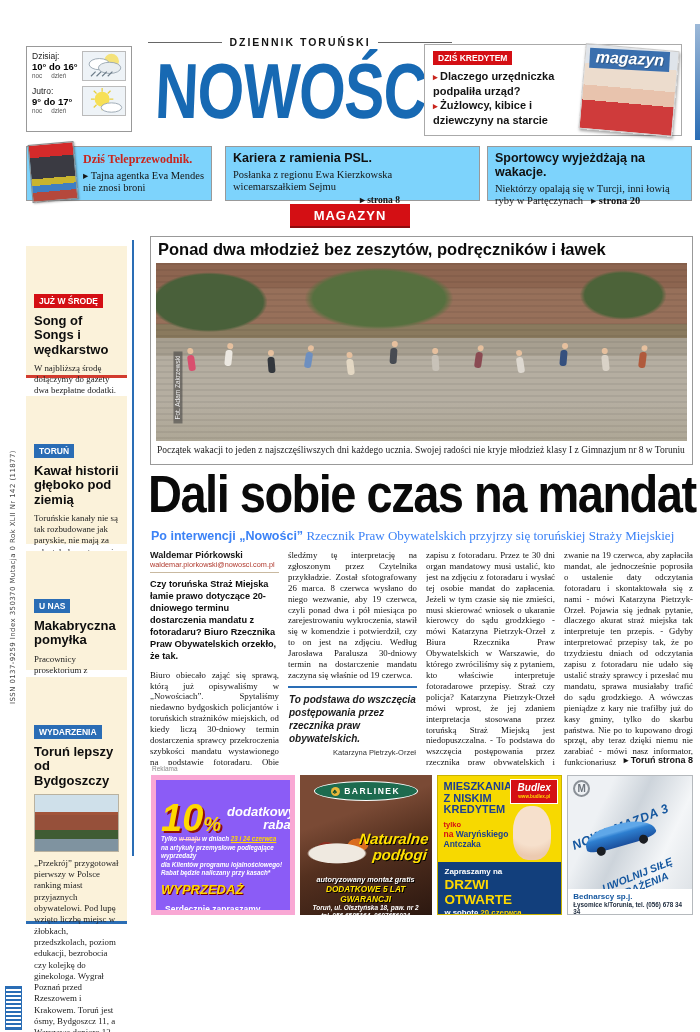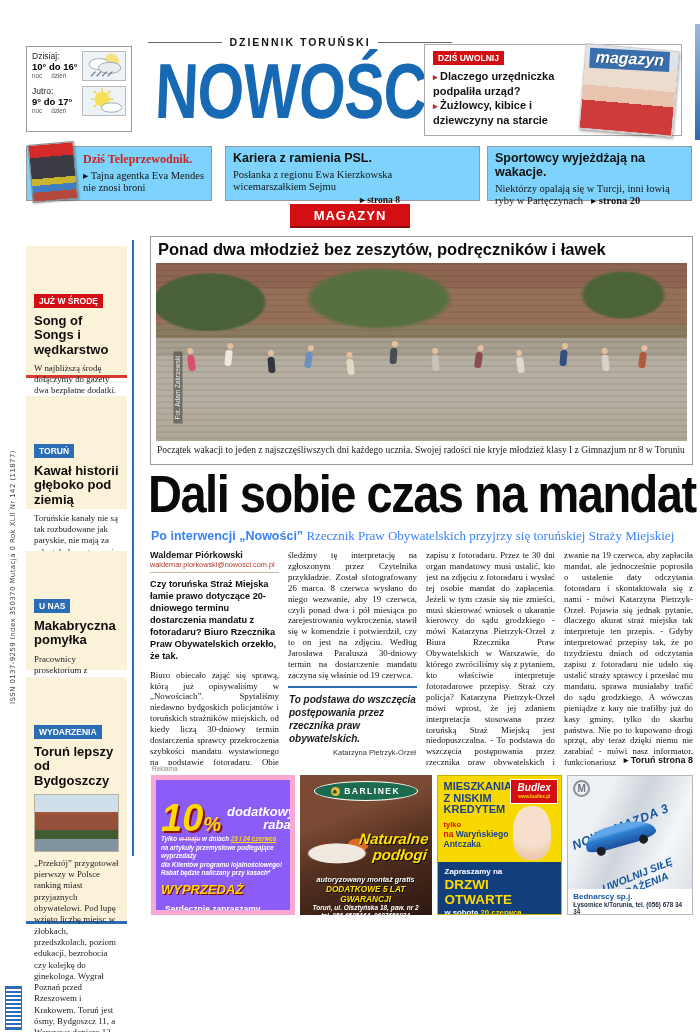--- a/index.html
+++ b/index.html
@@ -62,21 +62,21 @@
   .date-text{font-weight:bold;font-size:9px;font-style:italic;}
   .price{font-weight:bold;font-size:9.5px;}
   .price small{font-weight:normal;font-size:6px;}
   .magazyn{left:290px;top:204px;width:120px;height:24px;background:#d40f14;border-bottom:2px solid #8e0b0e;
            display:flex;align-items:center;justify-content:center;color:#fff;
            font:900 13px "Liberation Sans",sans-serif;letter-spacing:1px;}
 
   
   .sb{left:26px;width:101px;background:#fbf2da;padding:7px 8px 5px;}
   .sb1{top:246px;height:132px;border-bottom:3px solid #d23b2e;}
-  .sb2{top:396px;height:113px;}
+  .sb2{top:396px;height:148px;}
   .sb3{top:551px;height:119px;}
   .sb4{top:677px;height:247px;border-bottom:3px solid #2a6db5;}
   .sb-label{display:inline-block;color:#fff;font:bold 8.5px "Liberation Sans",sans-serif;
             padding:2px 5px;margin-bottom:4px;margin-top:41px;}
   .lab-red{background:#d40f14;} .lab-blue{background:#2a6db5;}
   .sb-title{font:800 13px/1.1 "Liberation Sans",sans-serif;color:#0d0d0d;margin:2px 0 6px;}
   .sb-body{font:8.9px/1.27 "Liberation Serif",serif;color:#222;}
   .sb-page{font:bold 8.5px "Liberation Serif",serif;text-align:right;margin-top:3px;color:#111;}
   .sb-photo{height:58px;margin:0 0 6px;border:1px solid #b9b2a0;background:
       linear-gradient(180deg,#cfe0ea 0 30%,#a2543a 30% 36%,#96503a 36% 62%,#3f5c33 62% 78%,#7f93a0 78% 100%);}
@@ -228,21 +228,21 @@
       </svg>
     </div>
   </div>
 
   <div class="abs masthead">
     <div class="mast-kicker">DZIENNIK TORUŃSKI</div>
     <span class="mast-title">NOWOŚCI</span>
   </div>
 
   <div class="abs magbox">
-    <span class="mag-label">DZIŚ UWOLNIJ</span>
+    <span class="mag-label">DZIŚ KREDYTEM</span>
     <div class="mag-items">
       <div class="mag-item"><span class="arr">▸ </span><span>Dlaczego urzędniczka podpaliła urząd?</span></div>
       <div class="mag-item"><span class="arr">▸ </span><span>Żużlowcy, kibice i dziewczyny na starcie</span></div>
     </div>
     <div class="mag-cover">
       <span class="mag-cover-title">magazyn</span>
     </div>
   </div>
 
   <div class="abs teaser t1">

